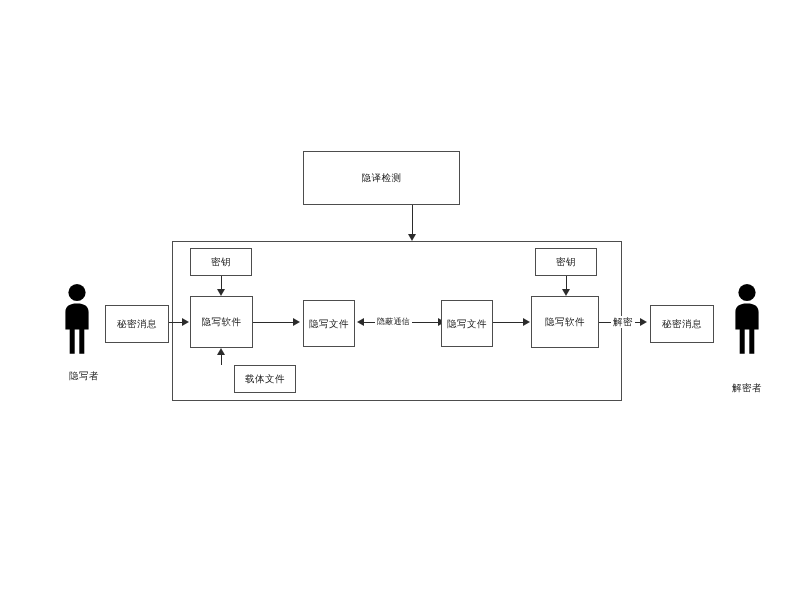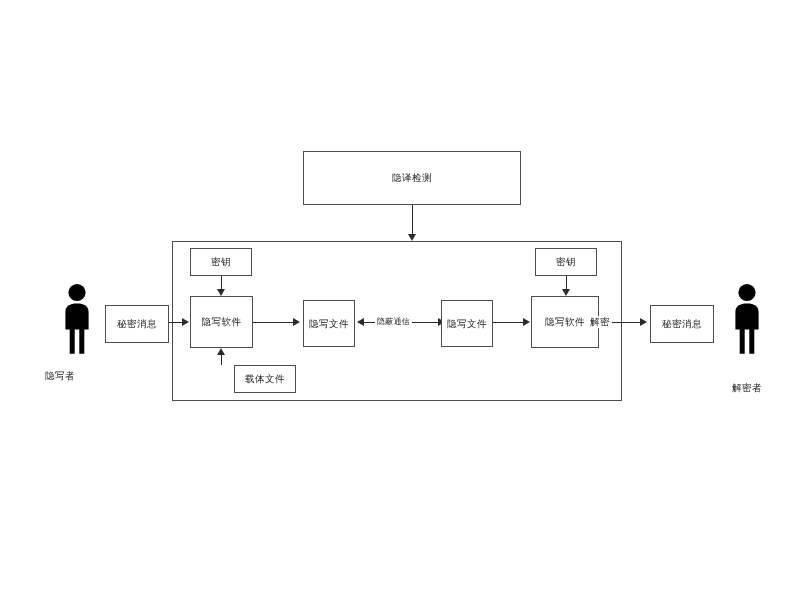--- a/index.html
+++ b/index.html
@@ -104,40 +104,40 @@
     text-align: center;
     white-space: nowrap;
     line-height: 1;
   }
 </style>
 </head>
 <body>
 
 <div id="canvas">
 
-  <div class="box" style="left:303px; top:151px; width:218px; height:54px;text-align:center;">
+  <div class="box" style="left:303px; top:151px; width:157px; height:54px;text-align:center;">
     <span>隐译检测</span>
   </div>
 
   <div class="vline" style="left:412px; top:205px; height:30px;"></div>
   <div class="arrow arrow-d" style="left:408px; top:234px;"></div>
 
   <div class="container-frame" style="left:172px; top:241px; width:450px; height:160px;"></div>
 
   <div class="actor" style="left:56px; top:283px;">
     <svg width="42" height="72" viewBox="0 0 42 72" xmlns="http://www.w3.org/2000/svg">
       <circle cx="21" cy="9.5" r="8.6" fill="#000000"></circle>
       <path d="M21 20.5
                c-7.4 0 -11.6 2.6 -11.6 8.4
                l0 17.6 l4.3 0 l0 24.2 l5.0 0 l0 -24.2
                l4.6 0 l0 24.2 l5.0 0 l0 -24.2 l4.3 0
                l0 -17.6 c0 -5.8 -4.2 -8.4 -11.6 -8.4 z" fill="#000000"></path>
     </svg>
   </div>
-  <div class="actor-caption" style="left:24px; top:371px; width:72px;">隐写者</div>
+  <div class="actor-caption" style="left:48px; top:371px; width:72px;">隐写者</div>
 
   <div class="box" style="left:105px; top:305px; width:64px; height:38px;">
     <span>秘密消息</span>
   </div>
 
   <div class="hline" style="left:169px; top:322px; width:14px;"></div>
   <div class="arrow arrow-r" style="left:182px; top:318px;"></div>
 
   <div class="box" style="left:190px; top:248px; width:62px; height:28px;">
     <span>密钥</span>
@@ -179,21 +179,21 @@
     <span>密钥</span>
   </div>
   <div class="vline" style="left:566px; top:276px; height:14px;"></div>
   <div class="arrow arrow-d" style="left:562px; top:289px;"></div>
 
   <div class="box" style="left:531px; top:296px; width:68px; height:52px;">
     <span>隐写软件</span>
   </div>
 
   <div class="hline" style="left:599px; top:322px; width:42px;"></div>
-  <div class="edge-label" style="left:588px; top:316px;">解密</div>
+  <div class="edge-label" style="left:611px; top:316px;">解密</div>
   <div class="arrow arrow-r" style="left:640px; top:318px;"></div>
 
   <div class="box" style="left:650px; top:305px; width:64px; height:38px;">
     <span>秘密消息</span>
   </div>
 
   <div class="actor" style="left:726px; top:283px;">
     <svg width="42" height="72" viewBox="0 0 42 72" xmlns="http://www.w3.org/2000/svg">
       <circle cx="21" cy="9.5" r="8.6" fill="#000000"></circle>
       <path d="M21 20.5

